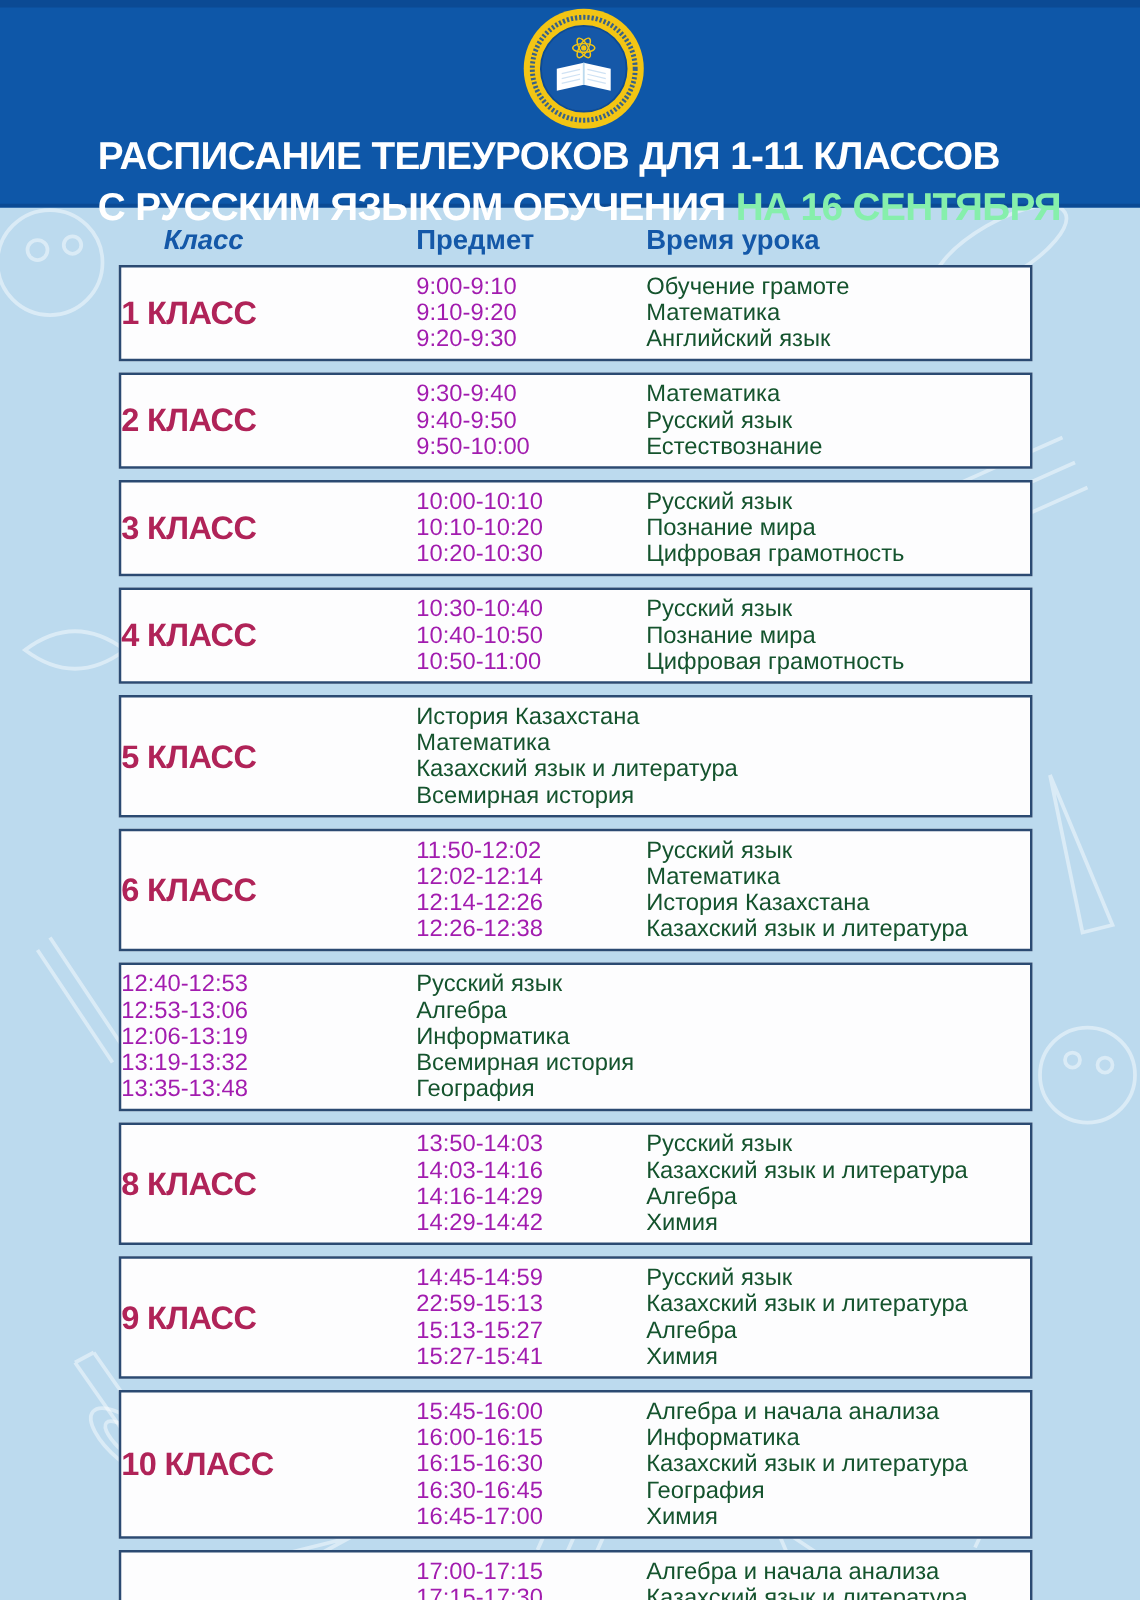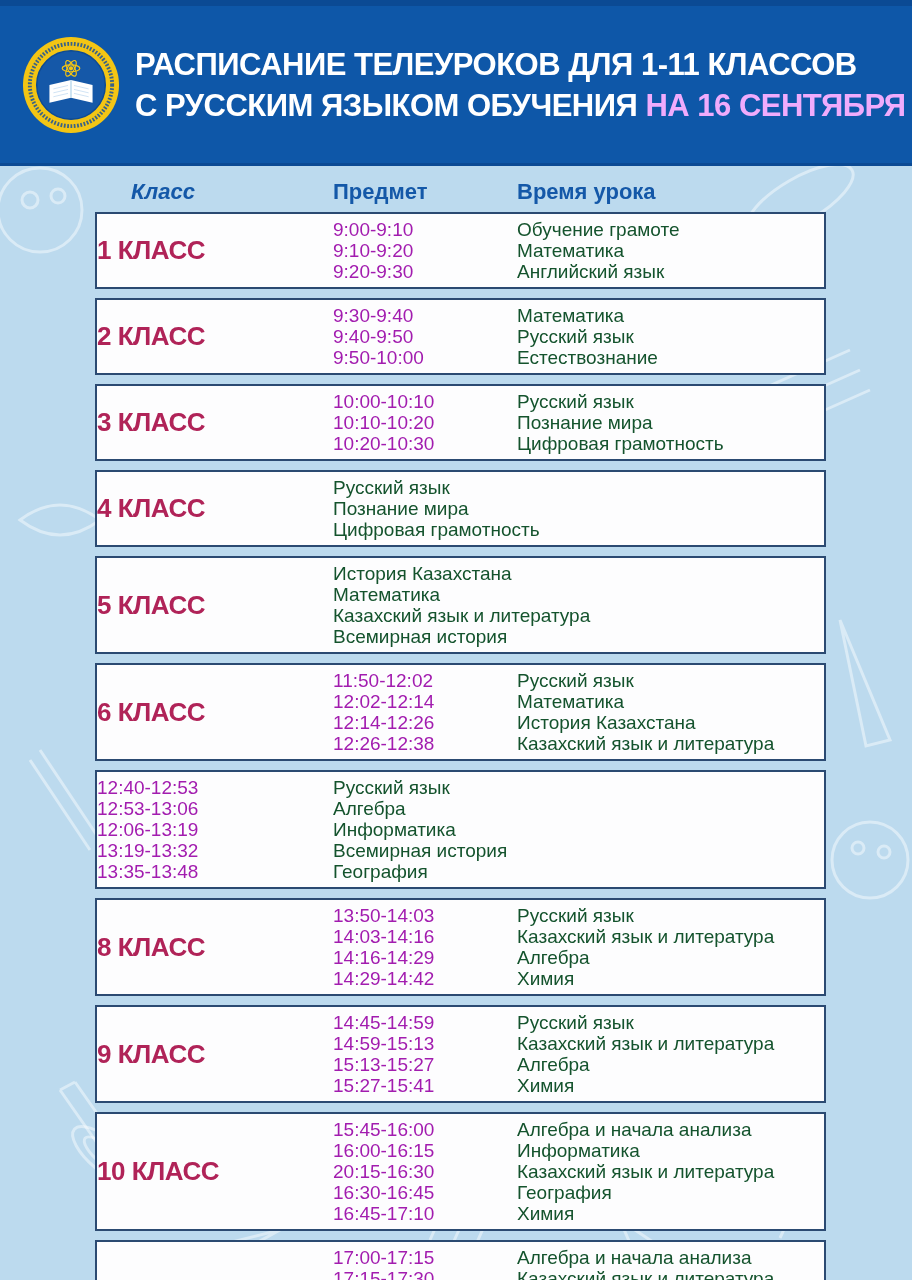--- a/index.html
+++ b/index.html
@@ -8,29 +8,29 @@
     font-family:"Liberation Sans", sans-serif;
     background:#bcdaee;
   }
   
   .doodles { position:absolute; inset:0; pointer-events:none; }
 
   
   .header {
     position:relative; height:166px; background:#0e57a8;
     border-top:6px solid #0b4a94; border-bottom:3px solid #0b4a94;
-    box-sizing:border-box; display:flex; align-items:center; z-index:2;
+    box-sizing:border-box; display:flex; align-items:center; z-index:2;flex-direction:column;
   }
   .emblem { width:98px; height:98px; margin-left:22px; flex:0 0 auto; }
   .titles { margin-left:15px; flex:1 1 auto; }
   .title-line {
     color:#ffffff; font-weight:bold; font-size:31px; line-height:41px;
     letter-spacing:-0.5px; white-space:nowrap;
   }
-  .title-line .hl { color:#f0abfc; }
+  .title-line .hl { color:#86efac; }
 
   
   .sheet { position:relative; z-index:1; width:731px; margin-left:95px; }
   .colhead {
     display:grid; grid-template-columns:238px 184px 1fr;
     padding-top:13px; padding-bottom:7px;
   }
   .colhead div {
     color:#1458a8; font-weight:bold; font-size:22px;
   }
@@ -146,20 +146,25 @@
         </div>
     <div class="card-subjects">
           <div class="line subject">Русский язык</div>
           <div class="line subject">Познание мира</div>
           <div class="line subject">Цифровая грамотность</div>
         </div>
   </div>
 
   <div class="card">
     <div class="card-class">4 КЛАСС</div>
+    <div class="card-times">
+          <div class="line time">10:30-10:40</div>
+          <div class="line time">10:40-10:50</div>
+          <div class="line time">10:50-11:00</div>
+        </div>
     <div class="card-subjects">
           <div class="line subject">Русский язык</div>
           <div class="line subject">Познание мира</div>
           <div class="line subject">Цифровая грамотность</div>
         </div>
   </div>
 
   <div class="card">
     <div class="card-class">5 КЛАСС</div>
     <div class="card-subjects">
@@ -216,40 +221,40 @@
           <div class="line subject">Казахский язык и литература</div>
           <div class="line subject">Алгебра</div>
           <div class="line subject">Химия</div>
         </div>
   </div>
 
   <div class="card">
     <div class="card-class">9 КЛАСС</div>
     <div class="card-times">
           <div class="line time">14:45-14:59</div>
-          <div class="line time">14:59-15:13</div>
+          <div class="line time">22:59-15:13</div>
           <div class="line time">15:13-15:27</div>
           <div class="line time">15:27-15:41</div>
         </div>
     <div class="card-subjects">
           <div class="line subject">Русский язык</div>
           <div class="line subject">Казахский язык и литература</div>
           <div class="line subject">Алгебра</div>
           <div class="line subject">Химия</div>
         </div>
   </div>
 
   <div class="card">
     <div class="card-class">10 КЛАСС</div>
     <div class="card-times">
           <div class="line time">15:45-16:00</div>
           <div class="line time">16:00-16:15</div>
-          <div class="line time">20:15-16:30</div>
+          <div class="line time">16:15-16:30</div>
           <div class="line time">16:30-16:45</div>
-          <div class="line time">16:45-17:10</div>
+          <div class="line time">16:45-17:00</div>
         </div>
     <div class="card-subjects">
           <div class="line subject">Алгебра и начала анализа</div>
           <div class="line subject">Информатика</div>
           <div class="line subject">Казахский язык и литература</div>
           <div class="line subject">География</div>
           <div class="line subject">Химия</div>
         </div>
   </div>
 

